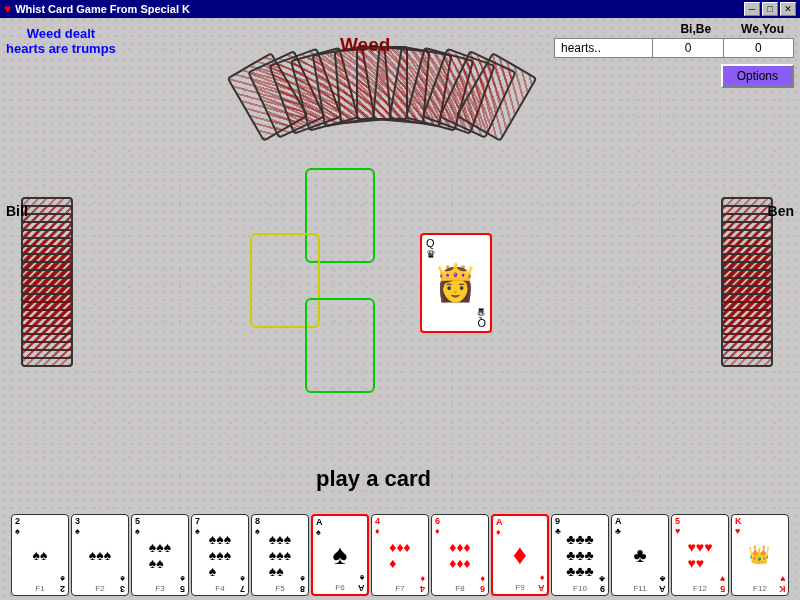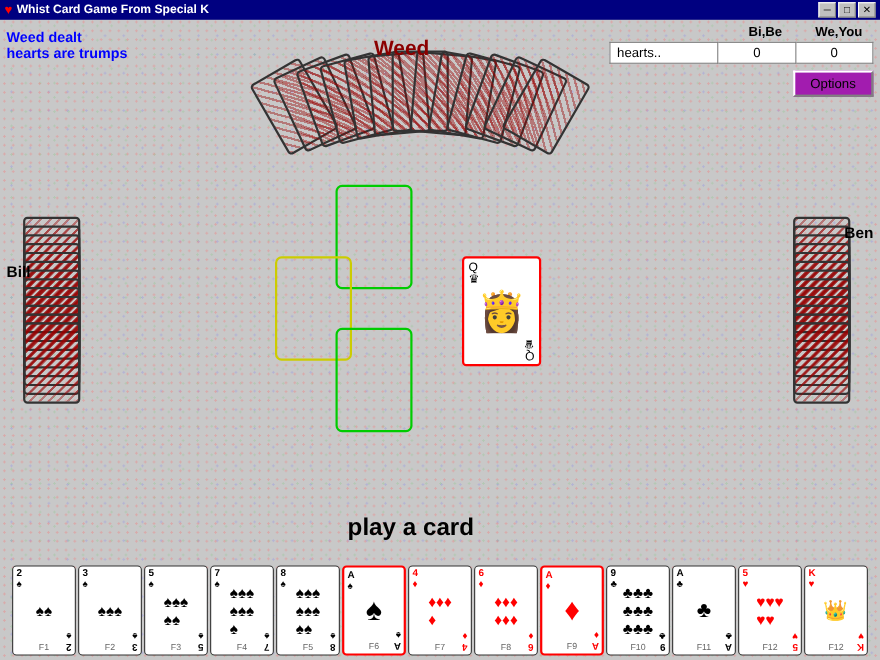--- a/index.html
+++ b/index.html
@@ -80,20 +80,21 @@
       height: 582px;
       z-index: 1;
     }
 
     
     .left-info {
       position: absolute;
       top: 8px;
       left: 6px;
       z-index: 10;
+      text-align: center;
     }
     .left-info .dealt {
       color: blue;
       font-size: 13px;
       font-weight: bold;
     }
     .left-info .trumps {
       color: blue;
       font-size: 13px;
       font-weight: bold;
@@ -126,37 +127,37 @@
     .score-table td {
       border: 1px solid #808080;
       padding: 2px 6px;
     }
     .score-table .label { width: 70px; }
     .score-table .val { width: 50px; text-align: center; }
     .options-btn {
       margin-top: 6px;
       float: right;
       padding: 3px 14px;
-      background: #a21caf;
+      background: #8b5cf6;
       border: 2px solid;
       border-color: #ffffff #808080 #808080 #ffffff;
       font-size: 12px;
       cursor: pointer;
     }
 
     
     .player-label {
       position: absolute;
       font-size: 14px;
       font-weight: bold;
       color: black;
       z-index: 10;
     }
     .player-weed { top: 16px; left: 340px; color: darkred; font-size: 19px; font-weight: bold; }
-    .player-bill { top: 185px; left: 6px; margin-top: 36px; }
+    .player-bill { top: 185px; left: 6px; }
     .player-ben  { top: 185px; right: 6px; }
     .top-card {
       position: absolute;
       width: 52px;
       height: 74px;
       border: 2px solid #333;
       border-radius: 4px;
       background: linear-gradient(135deg, #1a1a6e, #2a2a8e);
       background-image: repeating-linear-gradient(45deg, rgba(150,0,0,0.4) 0px, rgba(150,0,0,0.4) 2px, transparent 2px, transparent 6px);
     }

